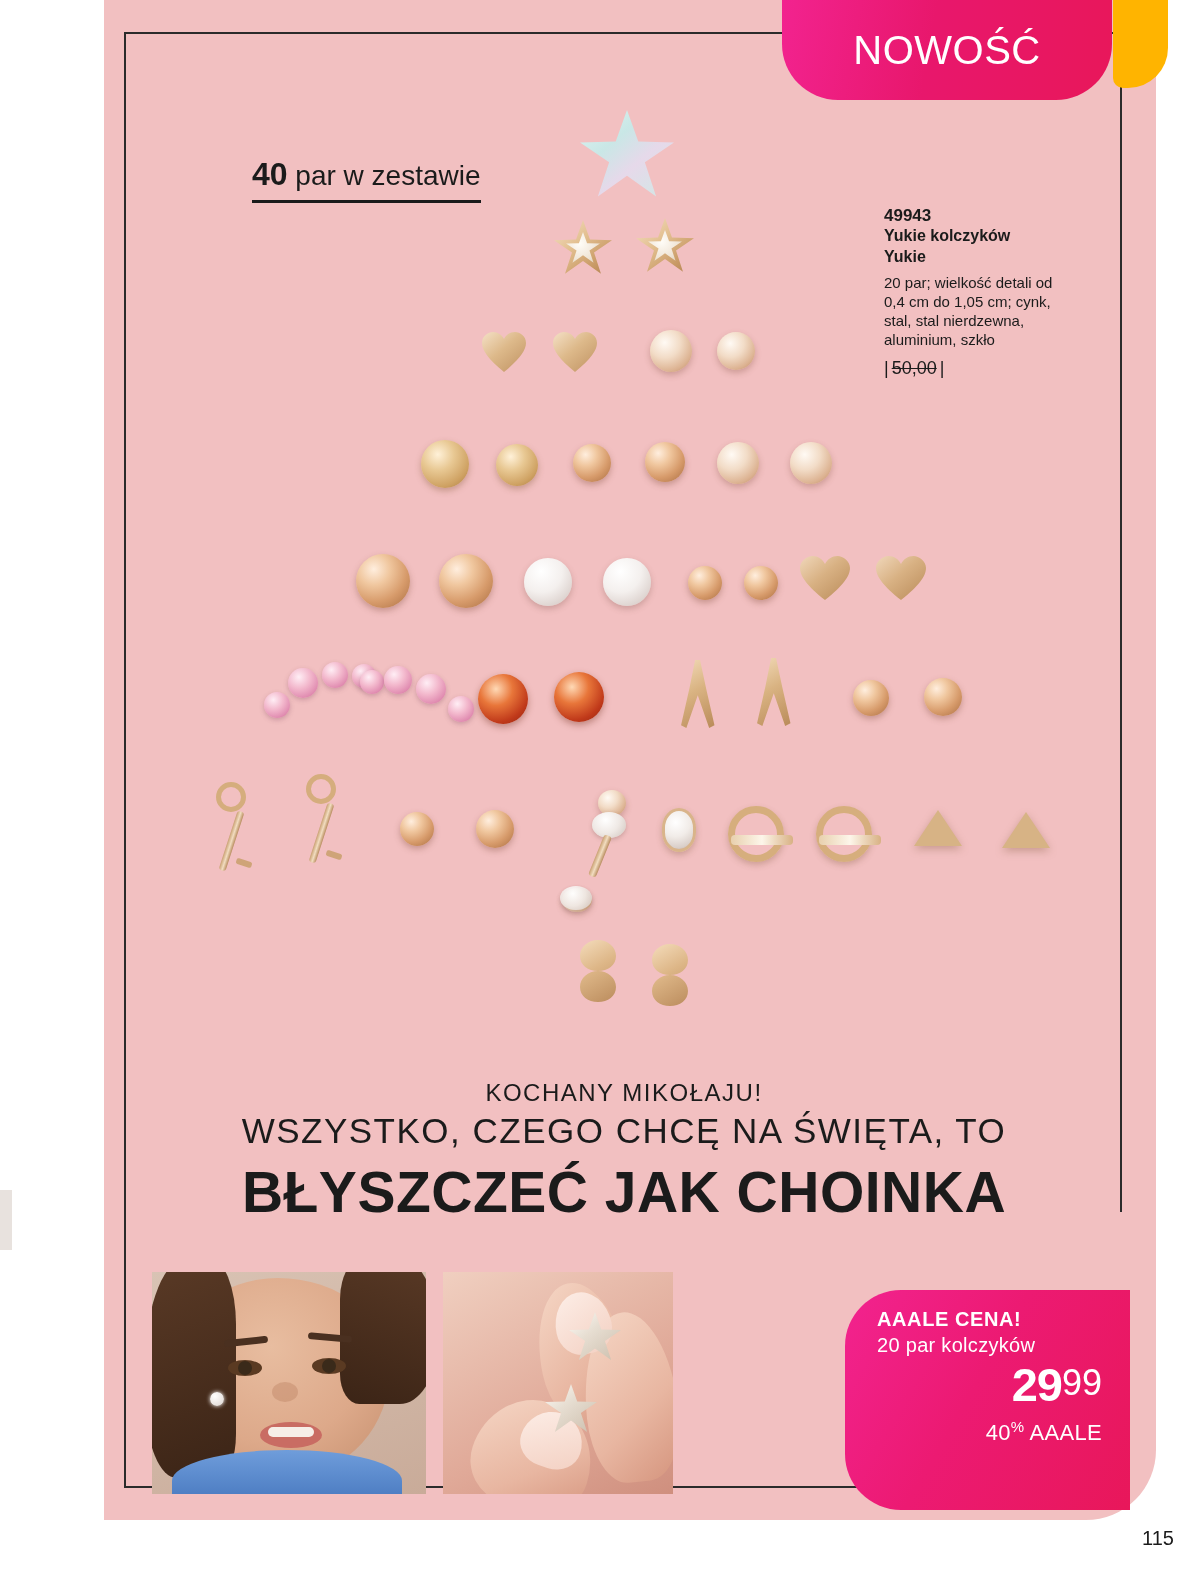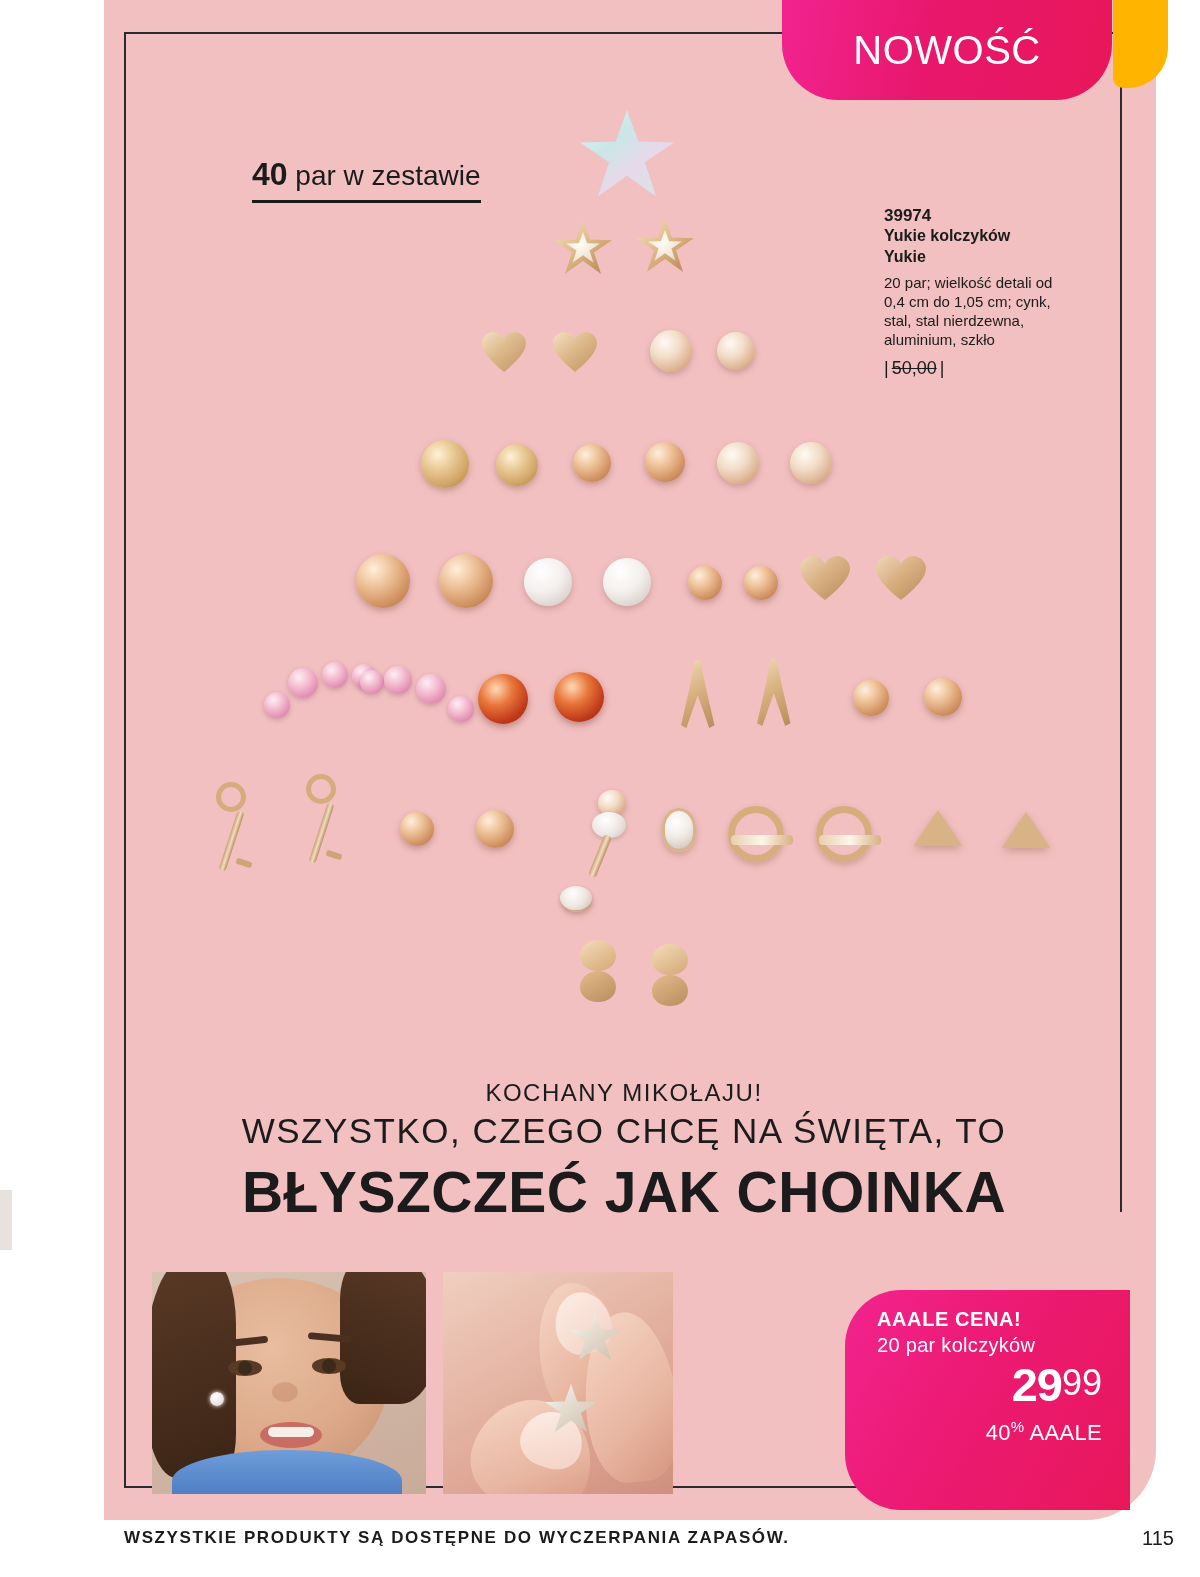--- a/index.html
+++ b/index.html
@@ -406,21 +406,21 @@
   <div class="nowosc-orange"></div>
   <div class="nowosc">
     <span>NOWOŚĆ</span>
   </div>
 
   <div class="zestaw-line">
     <span class="num">40</span><span class="txt"> par w zestawie</span>
   </div>
 
   <div class="info">
-    <div class="code">39974</div>
+    <div class="code">49943</div>
     <div class="name">Yukie kolczyków</div>
     <div class="name">Yukie</div>
     <div class="desc">20 par; wielkość detali od 0,4 cm do 1,05 cm; cynk, stal, stal nierdzewna, aluminium, szkło</div>
     <div class="price-old">
       <span class="bar">|</span><span class="val">50,00</span><span class="bar">|</span>
     </div>
   </div>
 
   <div class="earrings">
 
@@ -548,16 +548,15 @@
     <div class="t1">AAALE CENA!</div>
     <div class="t2">20 par kolczyków</div>
     <div class="price-main">
       <span class="big">29</span><span class="cents">99</span>
     </div>
     <div class="t3">
       <span>40</span><span class="pct">%</span><span> AAALE</span>
     </div>
   </div>
 
-  <div class="footer-note">WSZYSTKIE PRODUKTY SĄ DOSTĘPNE DO WYCZERPANIA ZAPASÓW.</div>
   <div class="page-num">115</div>
 
 </div>
 
 </body></html>

